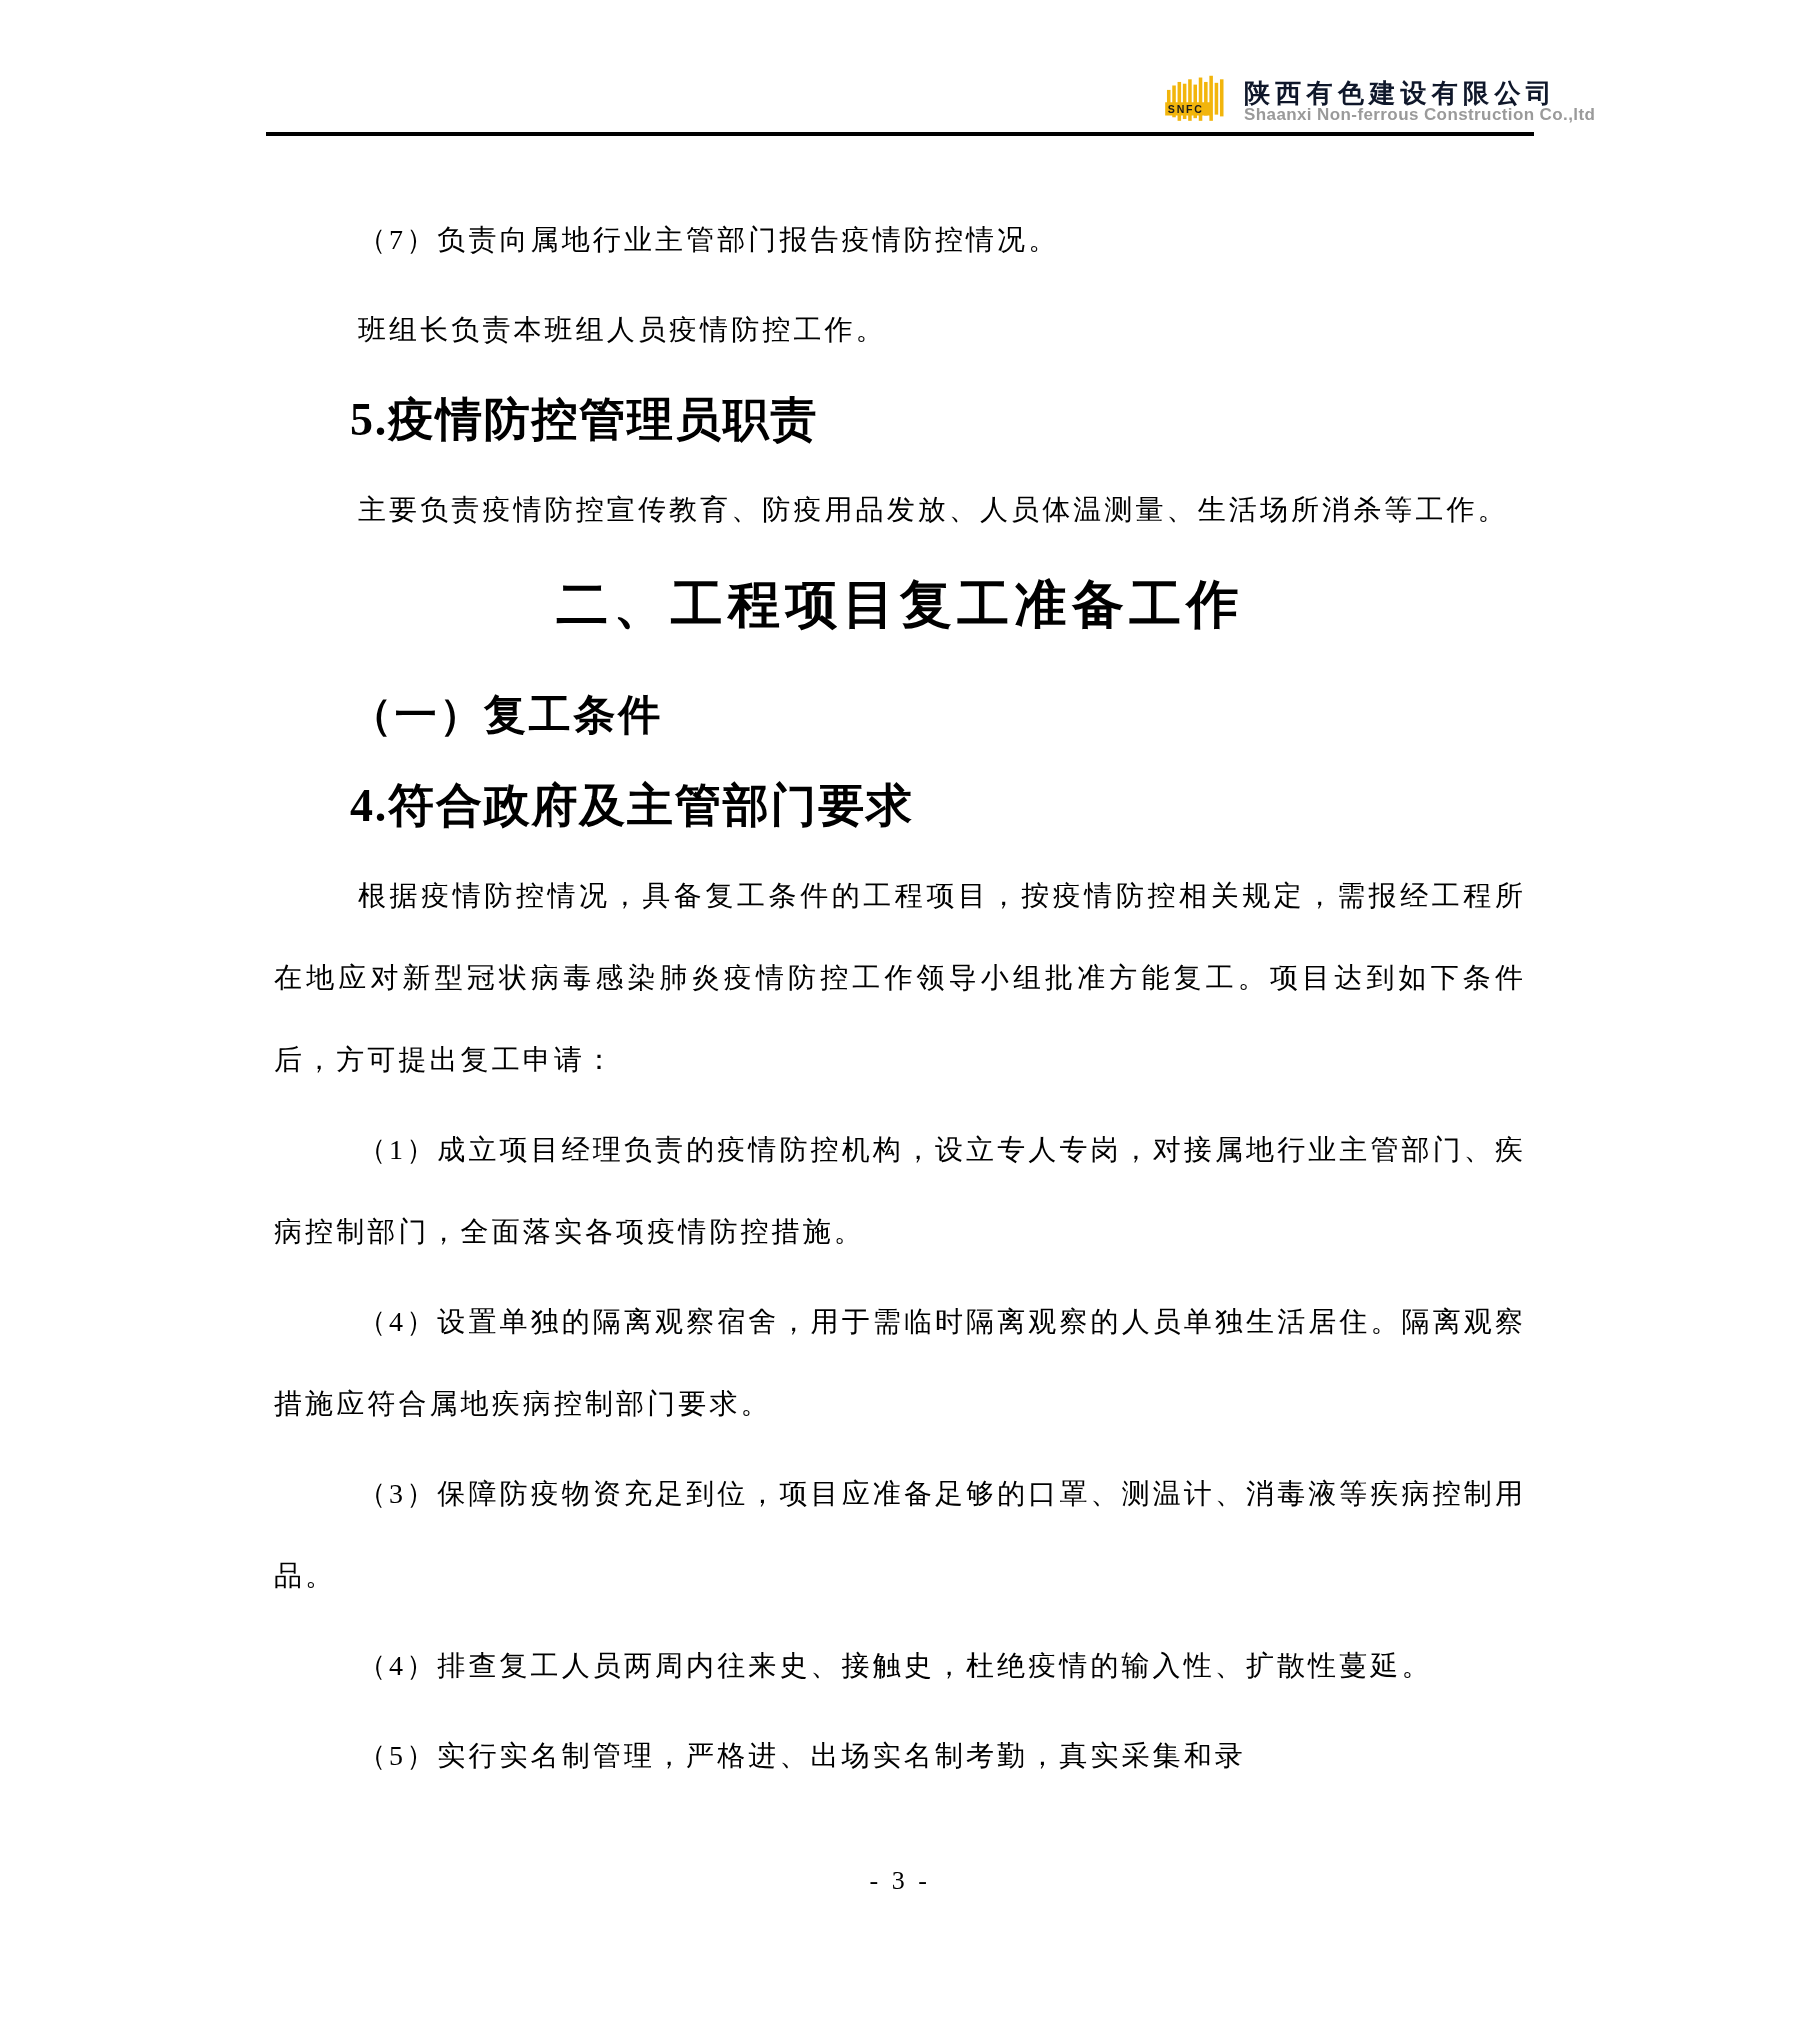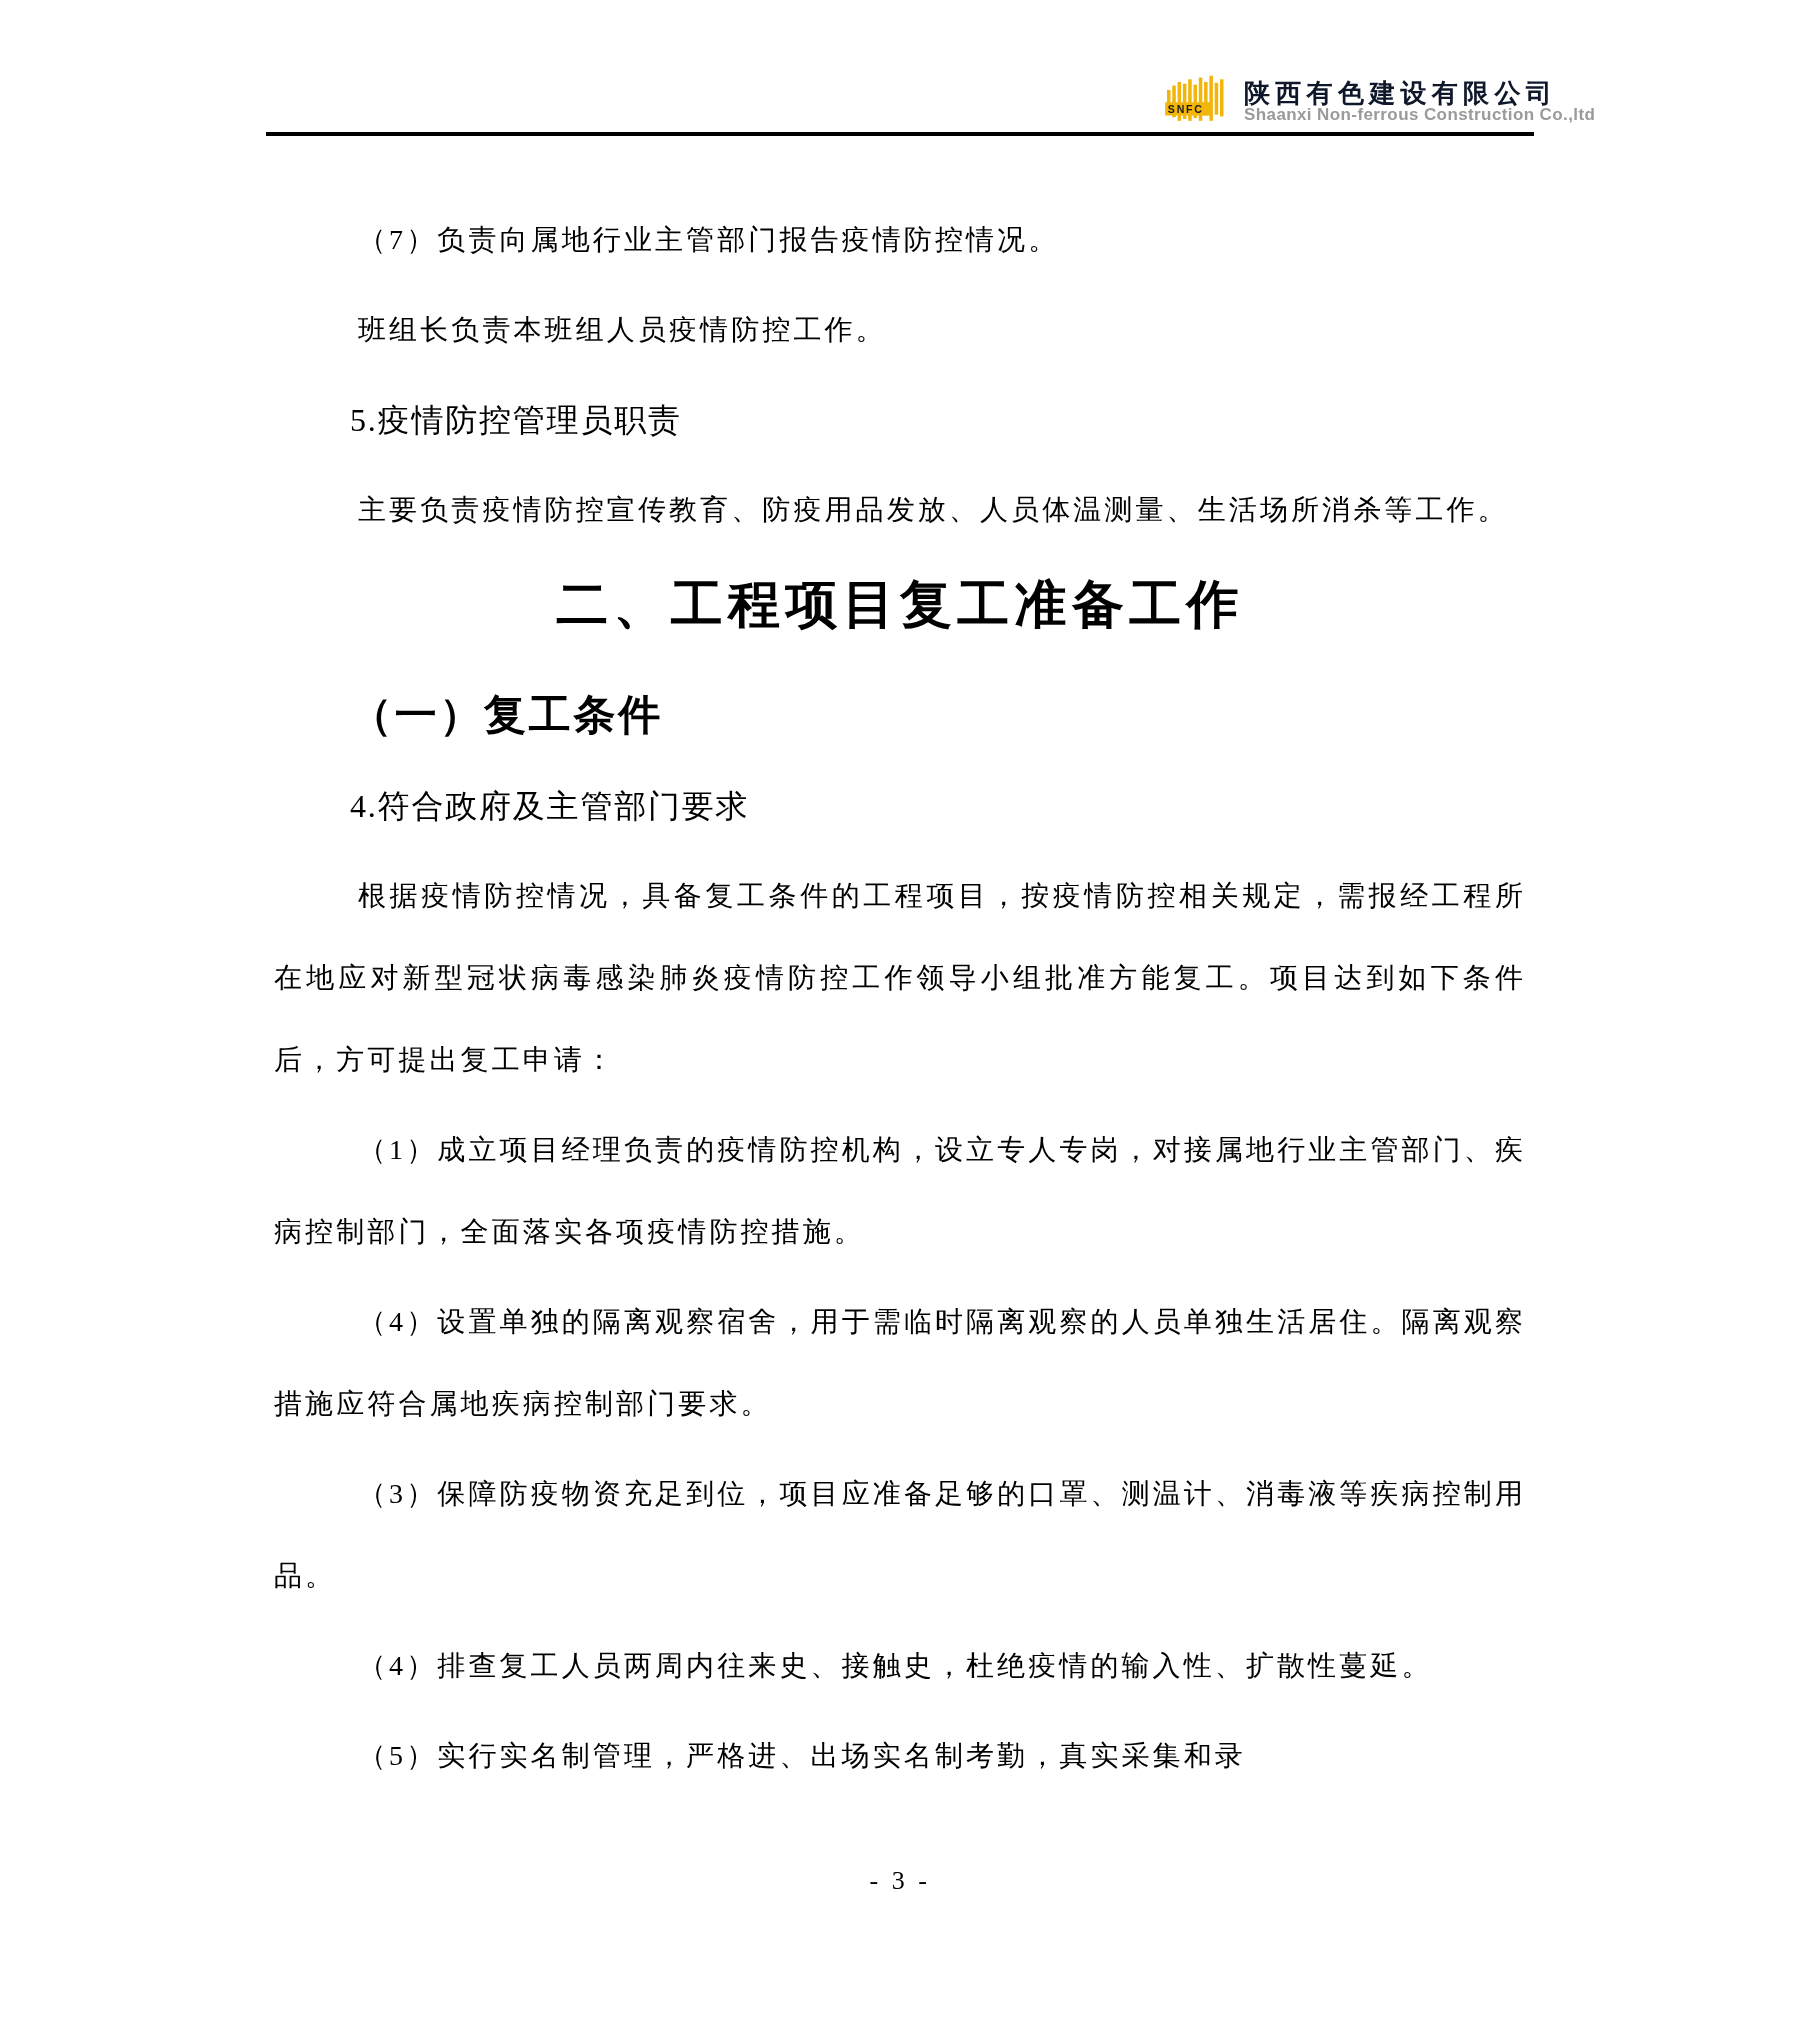--- a/index.html
+++ b/index.html
@@ -41,24 +41,24 @@
     margin:8px;
     font-size:28px;
     line-height:82px;
     letter-spacing:3.1px;
     text-align:justify;
     text-indent:84px;
     word-break:break-all;
   }
   .h-sub{ 
     margin:5.3px 0 0 0;
-    font-size:32px;
+    font-size:46px;
     line-height:82px;
     letter-spacing:1.8px;
-    font-weight:normal;
+    font-weight:bold;
     text-indent:84px;
   }
   .h-main{ 
     margin:7px 0 0 0;
     font-size:52px;
     line-height:92px;
     letter-spacing:5.3px;
     font-weight:bold;
     text-align:center;
     text-indent:0;

